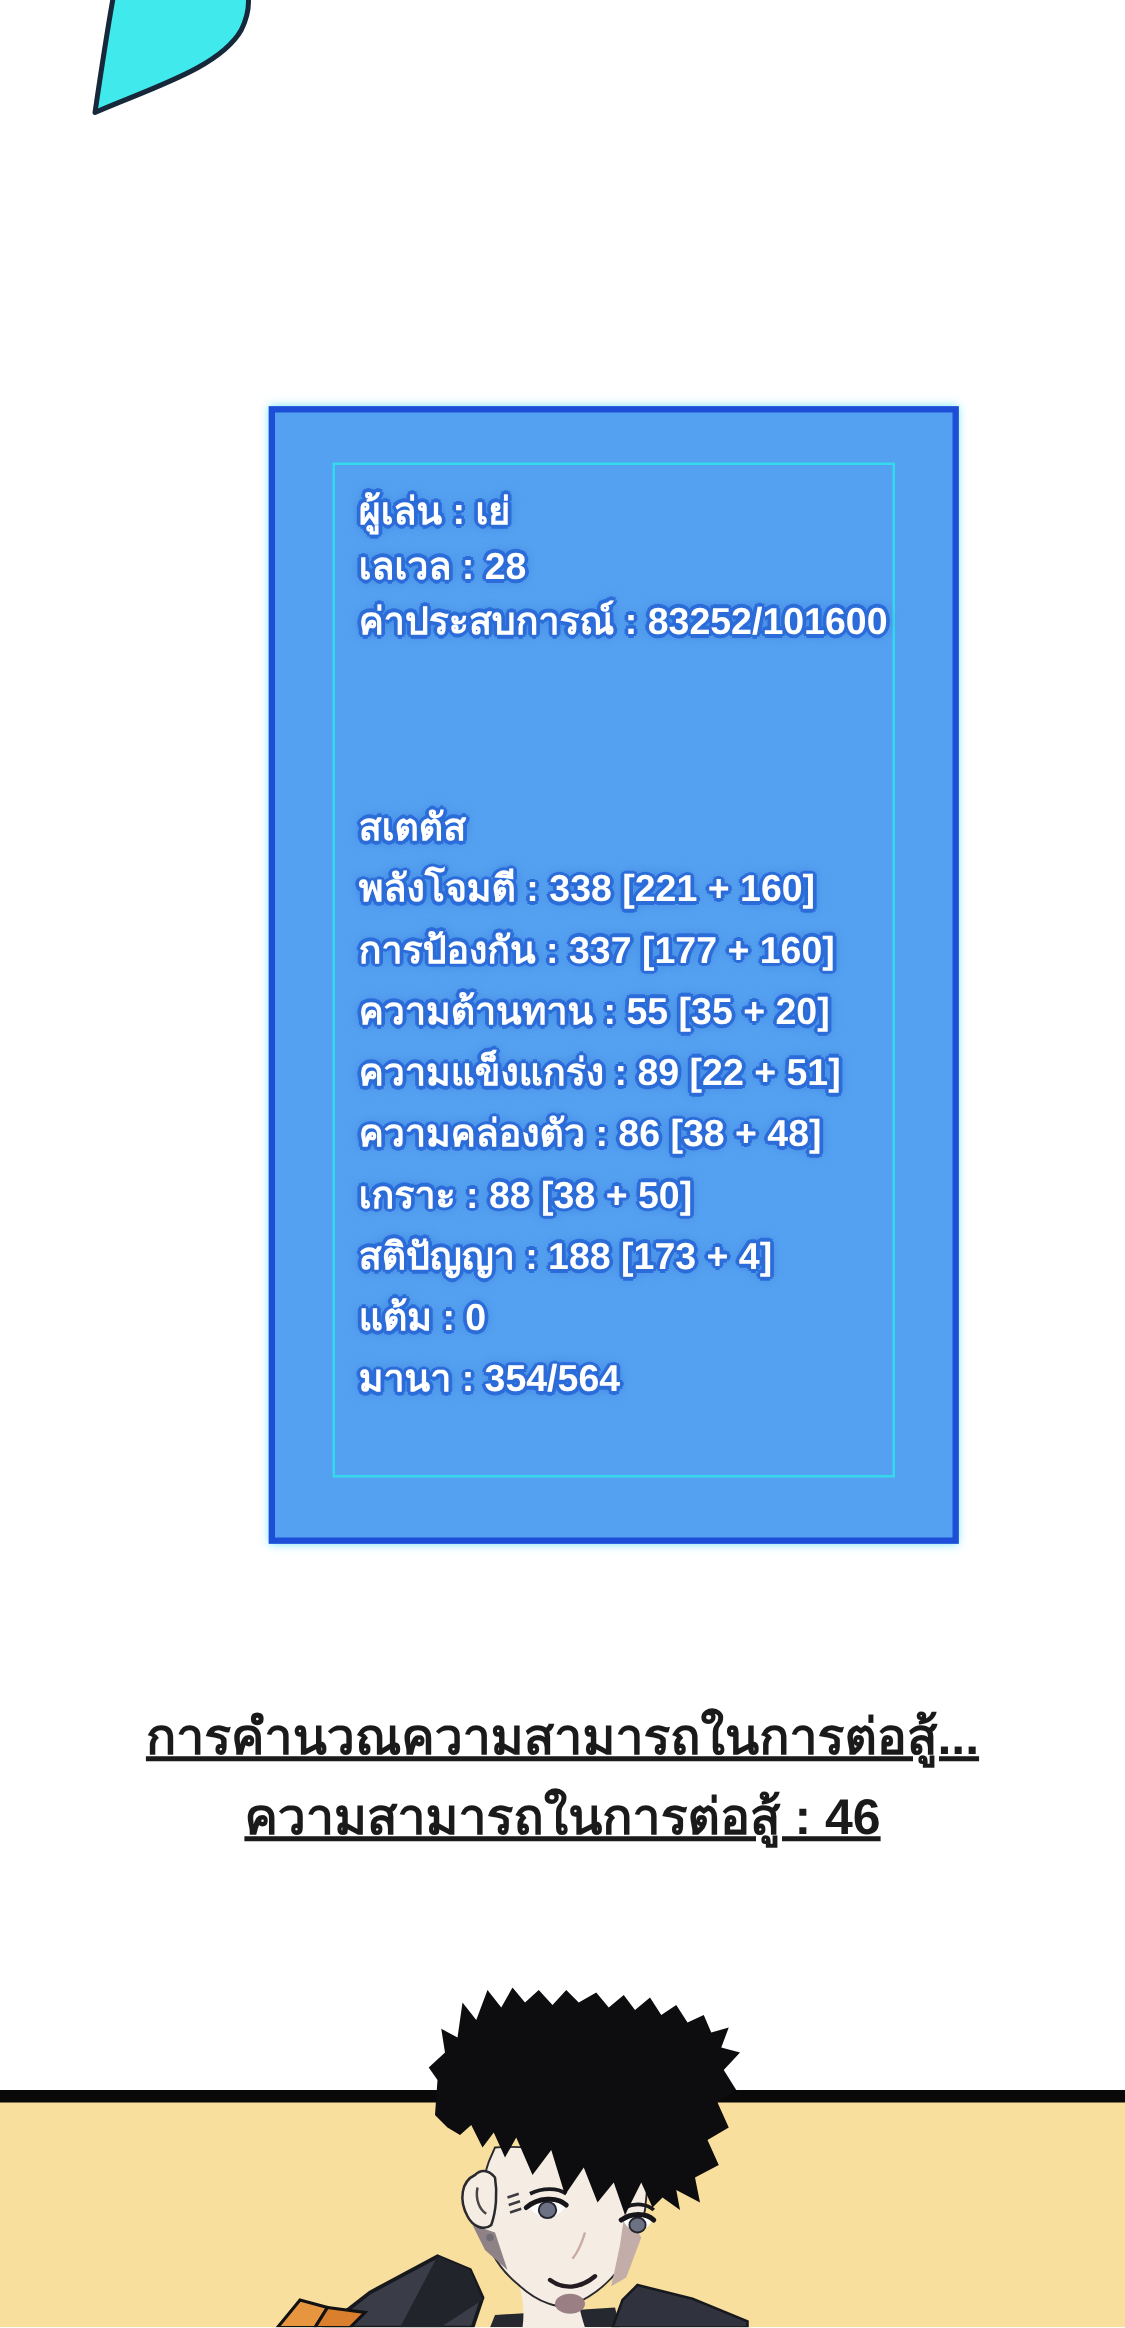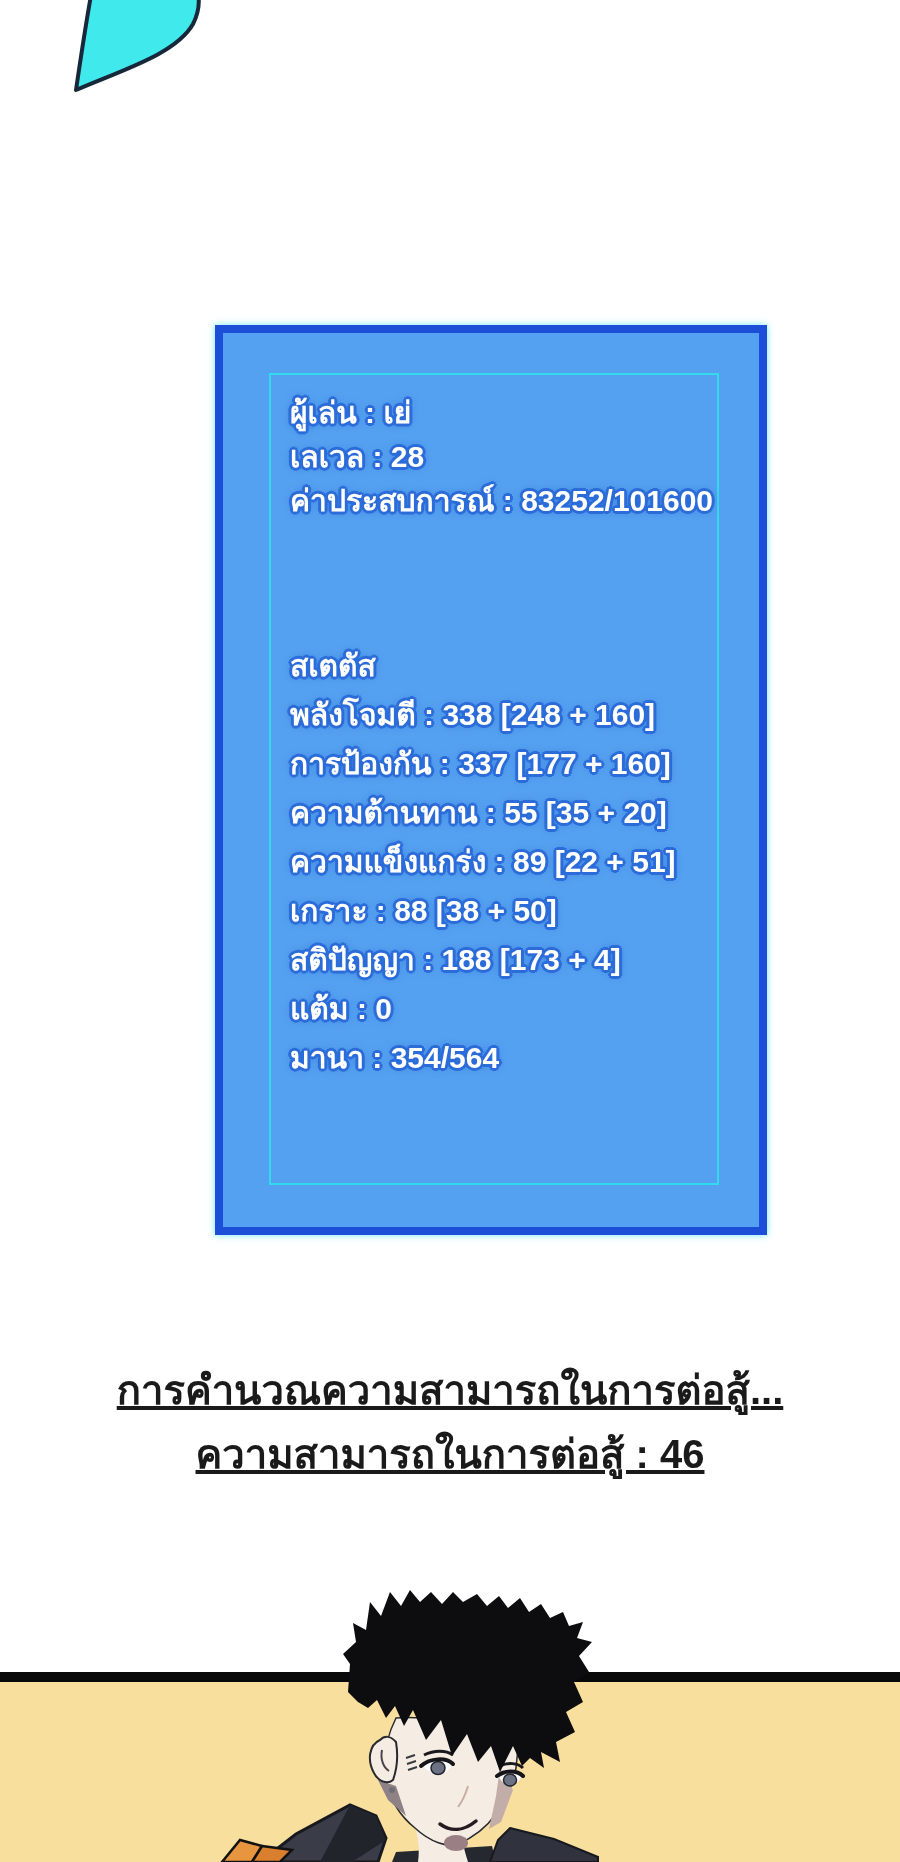--- a/index.html
+++ b/index.html
@@ -5,21 +5,21 @@
   html,body{margin:0;padding:0;background:#ffffff;}
   .page{
     position:relative;width:900px;height:1862px;overflow:hidden;
     background:#ffffff;font-family:"Liberation Sans",sans-serif;
   }
   
   .bubble-tail{position:absolute;left:0;top:0;width:260px;height:130px;overflow:hidden;}
   
   .status-window{
     position:absolute;left:215px;top:325px;width:552px;height:910px;
-    box-sizing:border-box;border:8px solid #1d4ed8;background:#55A1F1;
+    box-sizing:border-box;border:5px solid #1d4ed8;background:#55A1F1;
     box-shadow:0 0 7px rgba(90,225,245,.85);
     padding-left:35px;
   }
   .inner-frame{
     position:absolute;left:46px;top:40px;width:450px;height:812px;
     box-sizing:border-box;border:2px solid #35D9EC;
   }
   .stat-text{
     position:absolute;left:67px;right:30px;color:#ffffff;font-weight:bold;
     font-size:30px;white-space:nowrap;
@@ -57,24 +57,25 @@
     <div class="inner-frame"></div>
 
     <div class="stat-text info-block">
       <div>ผู้เล่น : เย่</div>
       <div>เลเวล : 28</div>
       <div>ค่าประสบการณ์ : 83252/101600</div>
     </div>
 
     <div class="stat-text stats-block">
       <div>สเตตัส</div>
-      <div>พลังโจมตี : 338 [248 + 160]</div>
+      <div>พลังโจมตี : 338 [221 + 160]</div>
       <div>การป้องกัน : 337 [177 + 160]</div>
       <div>ความต้านทาน : 55 [35 + 20]</div>
       <div>ความแข็งแกร่ง : 89 [22 + 51]</div>
+      <div>ความคล่องตัว : 86 [38 + 48]</div>
       <div>เกราะ : 88 [38 + 50]</div>
       <div>สติปัญญา : 188 [173 + 4]</div>
       <div>แต้ม : 0</div>
       <div>มานา : 354/564</div>
     </div>
   </div>
 
   <div class="caption">
     <div>การคำนวณความสามารถในการต่อสู้...</div>
     <div>ความสามารถในการต่อสู้ : 46</div>

